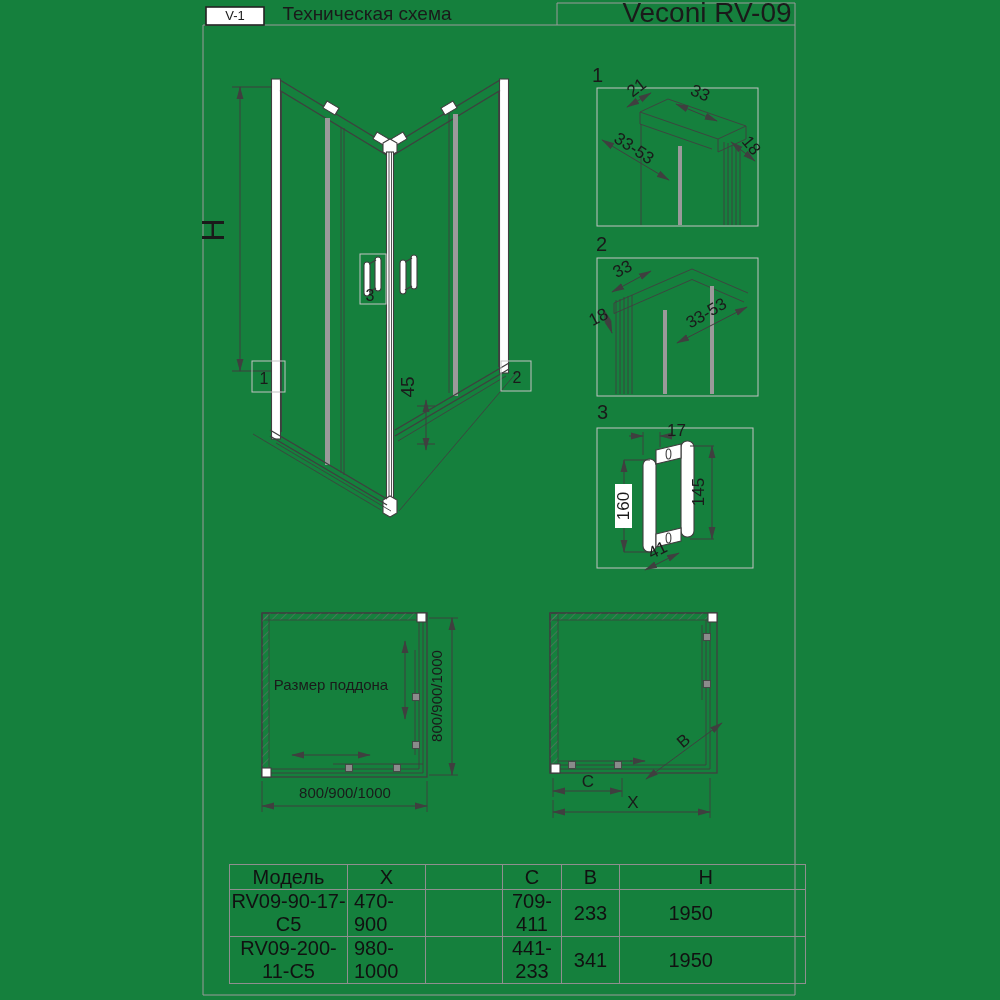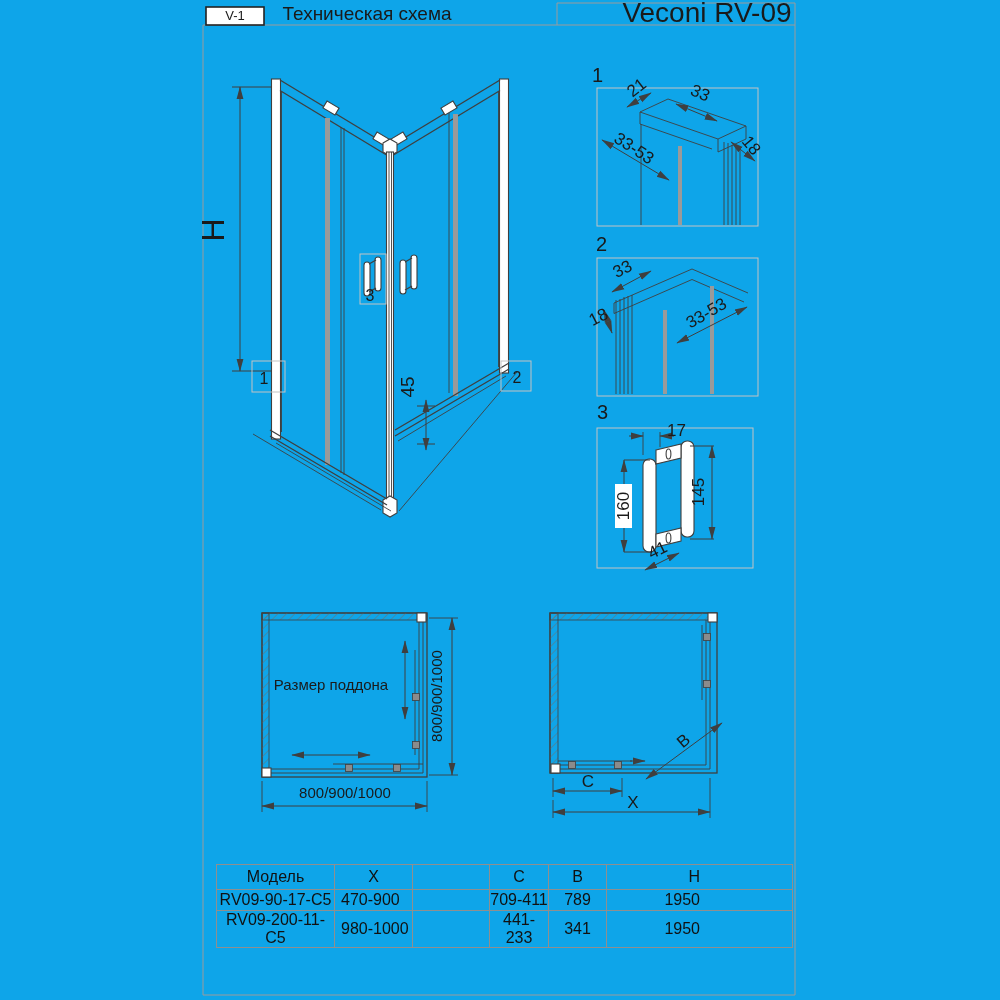--- a/index.html
+++ b/index.html
@@ -1,33 +1,33 @@
 <!DOCTYPE html>
 <html><head>
 <meta charset="utf-8">
 <style>
   html,body{margin:0;padding:0;background:#ffffff;}
-  .sheet{position:relative;width:1000px;height:1000px;background:#0ea5e9;overflow:hidden;
+  .sheet{position:relative;width:1000px;height:1000px;background:#15803d;overflow:hidden;
          font-family:"Liberation Sans",sans-serif;}
   svg{position:absolute;left:0;top:0;}
   svg .ln{stroke:#3f3f3f;stroke-width:1.3;fill:none;}
   svg .thin{stroke:#3f3f3f;stroke-width:0.9;fill:none;}
   svg .lt{stroke:#c3c3c3;stroke-width:1;fill:none;}
   svg .frame{stroke:#9b9b9b;stroke-width:1;fill:none;}
   svg .dim{stroke:#3f3f3f;stroke-width:1;fill:none;}
   svg .seam{fill:#9a9a9a;stroke:none;}
   svg .wh{fill:#ffffff;stroke:#3f3f3f;stroke-width:1.1;}
   svg .rol{fill:#8b8b8b;stroke:#3f3f3f;stroke-width:0.8;}
   svg text{font-family:"Liberation Sans",sans-serif;fill:#1a1a1a;}
   .t13{font-size:13px;} .t15{font-size:15px;} .t16{font-size:16px;} .t17{font-size:17px;}
   .t19{font-size:19px;} .t20{font-size:20px;} .t28{font-size:28px;} .t32{font-size:32px;}
   .mid{text-anchor:middle;}
   
-  table.spec{position:absolute;left:216px;top:864px;width:576px;border-collapse:collapse;
-             font-size:16px;color:#111;table-layout:fixed;padding-left:42px;}
+  table.spec{position:absolute;left:229px;top:864px;width:576px;border-collapse:collapse;
+             font-size:20px;color:#111;table-layout:fixed;padding-left:42px;}
   table.spec th,table.spec td{border:1px solid #8f8f8f;font-weight:400;padding:0;height:20px;}
   table.spec th{height:24px;}
   .c-center{text-align:center;} .c-left{text-align:left;padding-left:6px !important;}
   .c-right{text-align:right;padding-right:92px !important;}
 </style>
 </head>
 <body>
 
 <div class="sheet">
 
@@ -318,21 +318,21 @@
           <th class="c-center">B</th>
           <th class="c-right">H</th>
         </tr>
       </thead>
       <tbody>
         <tr>
           <td class="c-center">RV09-90-17-C5</td>
           <td class="c-left">470-900</td>
           <td class="c-center"></td>
           <td class="c-center">709-411</td>
-          <td class="c-center">789</td>
+          <td class="c-center">233</td>
           <td class="c-right">1950</td>
         </tr>
         <tr>
           <td class="c-center">RV09-200-11-C5</td>
           <td class="c-left">980-1000</td>
           <td class="c-center"></td>
           <td class="c-center">441-233</td>
           <td class="c-center">341</td>
           <td class="c-right">1950</td>
         </tr>

